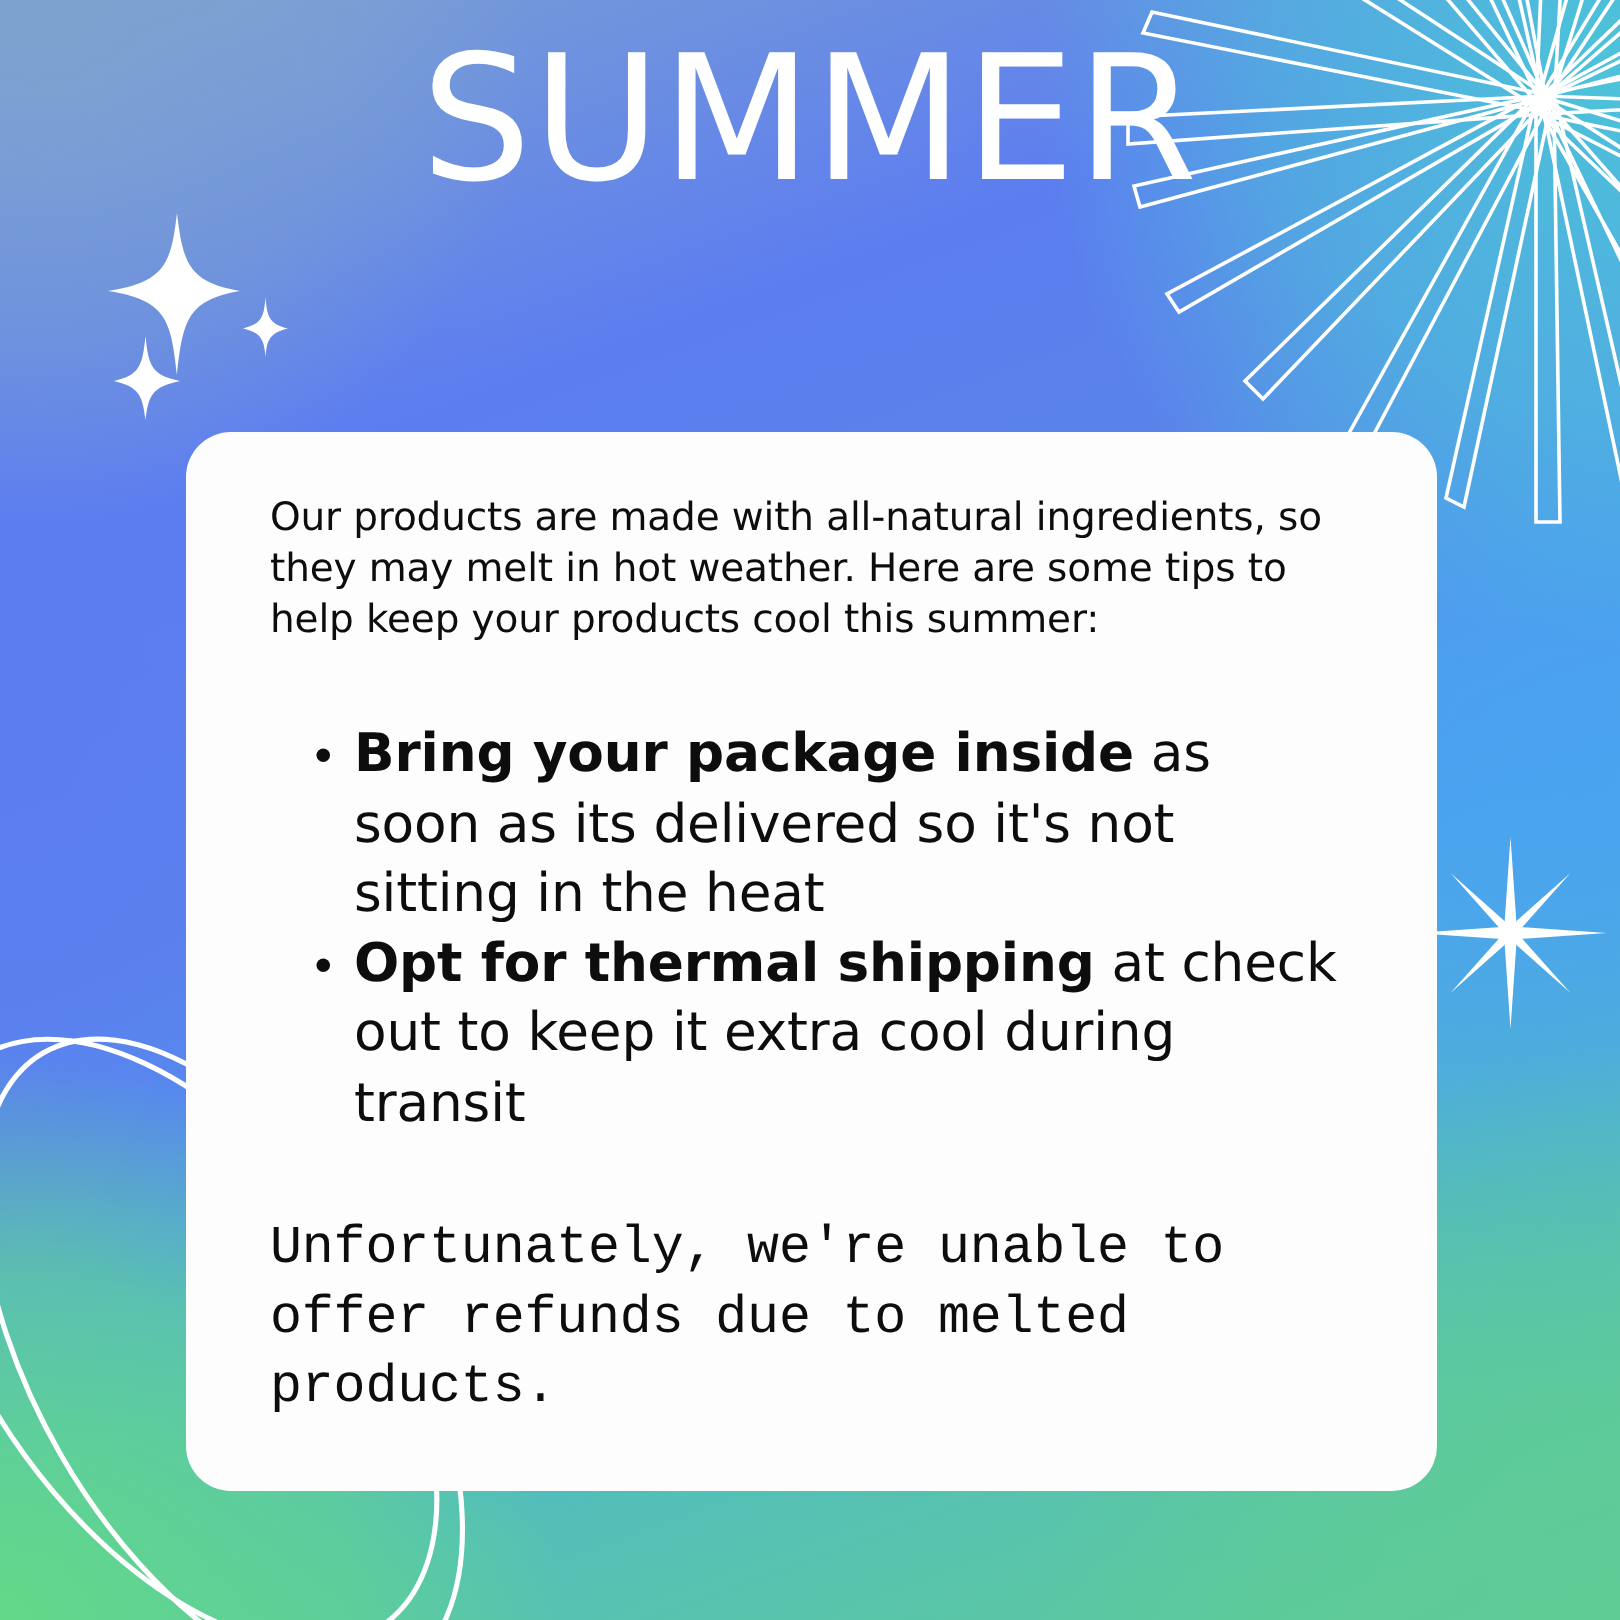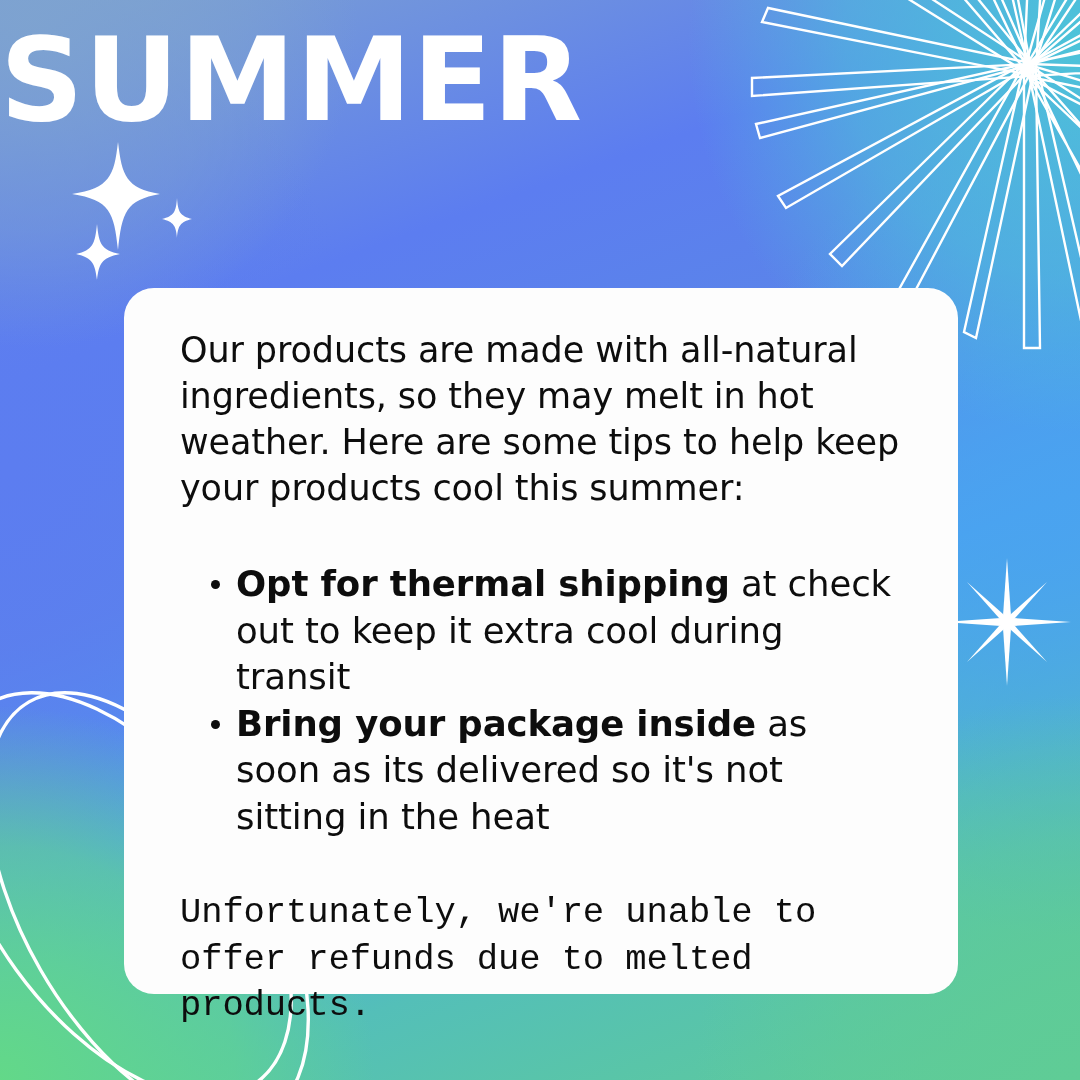--- a/index.html
+++ b/index.html
@@ -50,21 +50,21 @@
     left: 124px;
     top: 288px;
     width: 834px;
     height: 706px;
     background: #fdfdfd;
     border-radius: 30px;
     padding: 40px 56px 0 56px;
   }
 
   #intro {
-    font-size: 35px;
+    font-size: 26px;
     line-height: 1.31;
     color: #0d0d0d;
     letter-spacing: -0.1px;
   }
 
   #tips-list {
     list-style: none;
     margin-top: 50px;
   }
   #tips-list li {
@@ -96,23 +96,24 @@
     letter-spacing: -0.1px;
     font-family: Liberation Mono, monospace;
   }
 
   
   #headline {
     position: absolute;
     left: 0;
     top: 24px;
     width: 1080px;
+    text-align: center;
     color: #ffffff;
     font-size: 116px;
-    font-weight: bold;
+    font-weight: normal;
     line-height: 0.97;
     letter-spacing: 1px;
   }
   #headline .hl-line { display: block; }
 </style>
 </head>
 <body>
 
 <div id="poster">
 
@@ -191,24 +192,24 @@
     <span class="hl-line">SUMMER</span>
   </h1>
 
   <div id="card">
 
     <p id="intro">Our products are made with all-natural ingredients, so they may melt in hot weather. Here are some tips to help keep your products cool this summer:</p>
 
     <ul id="tips-list">
       <li>
         <span class="bullet-dot"></span>
-        <span class="lead">Opt for thermal shipping</span><span class="rest"> at check out to keep it extra cool during transit</span>
+        <span class="lead">Bring your package inside</span><span class="rest"> as soon as its delivered so it's not sitting in the heat</span>
       </li>
       <li>
         <span class="bullet-dot"></span>
-        <span class="lead">Bring your package inside</span><span class="rest"> as soon as its delivered so it's not sitting in the heat</span>
+        <span class="lead">Opt for thermal shipping</span><span class="rest"> at check out to keep it extra cool during transit</span>
       </li>
     </ul>
 
     <p id="outro">Unfortunately, we're unable to offer refunds due to melted products.</p>
   </div>
 
 </div>
 
 </body></html>

